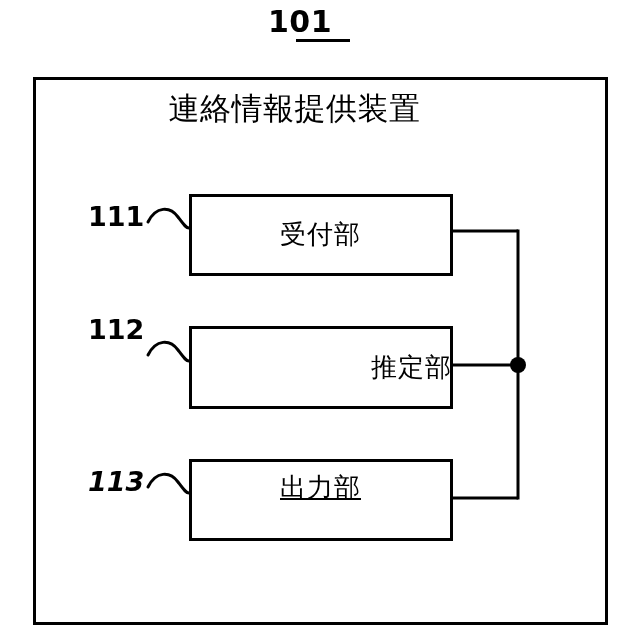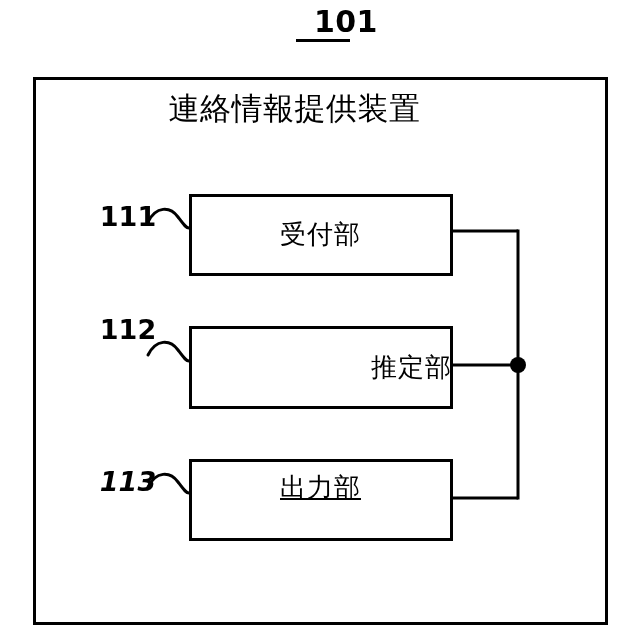--- a/index.html
+++ b/index.html
@@ -32,21 +32,21 @@
     height: 640px;
     display: block;
   }
 
   
   .fig-number {
     position: absolute;
     left: 268px;
     top: 4px;
     width: 110px;
-    text-align: right;
+    text-align: left;
     font-size: 30px;
     font-weight: 700;
     letter-spacing: 0.5px;
     line-height: 36px;
     font-family: "DejaVu Sans", "Liberation Sans", sans-serif;
     white-space: nowrap;
   }
   .fig-number-underline {
     position: absolute;
     left: 296px;
@@ -85,21 +85,21 @@
     white-space: nowrap;
   }
   .unit-label.u1 { top: 215px; }
   .unit-label.u2 { top: 348px; text-align: right; }
   .unit-label.u3 { top: 468px; text-decoration: underline; }
 
   
   .ref-num {
     position: absolute;
     width: 80px;
-    text-align: center;
+    text-align: left;
     font-size: 27px;
     line-height: 32px;
     font-weight: 700;
     font-family: "DejaVu Sans", "Liberation Sans", sans-serif;
     white-space: nowrap;
   }
   .ref-num.r1 { left: 88px; top: 201px; }
   .ref-num.r2 { left: 88px; top: 314px; }
   .ref-num.r3 { left: 88px; top: 466px; font-style: italic; }
 </style>

